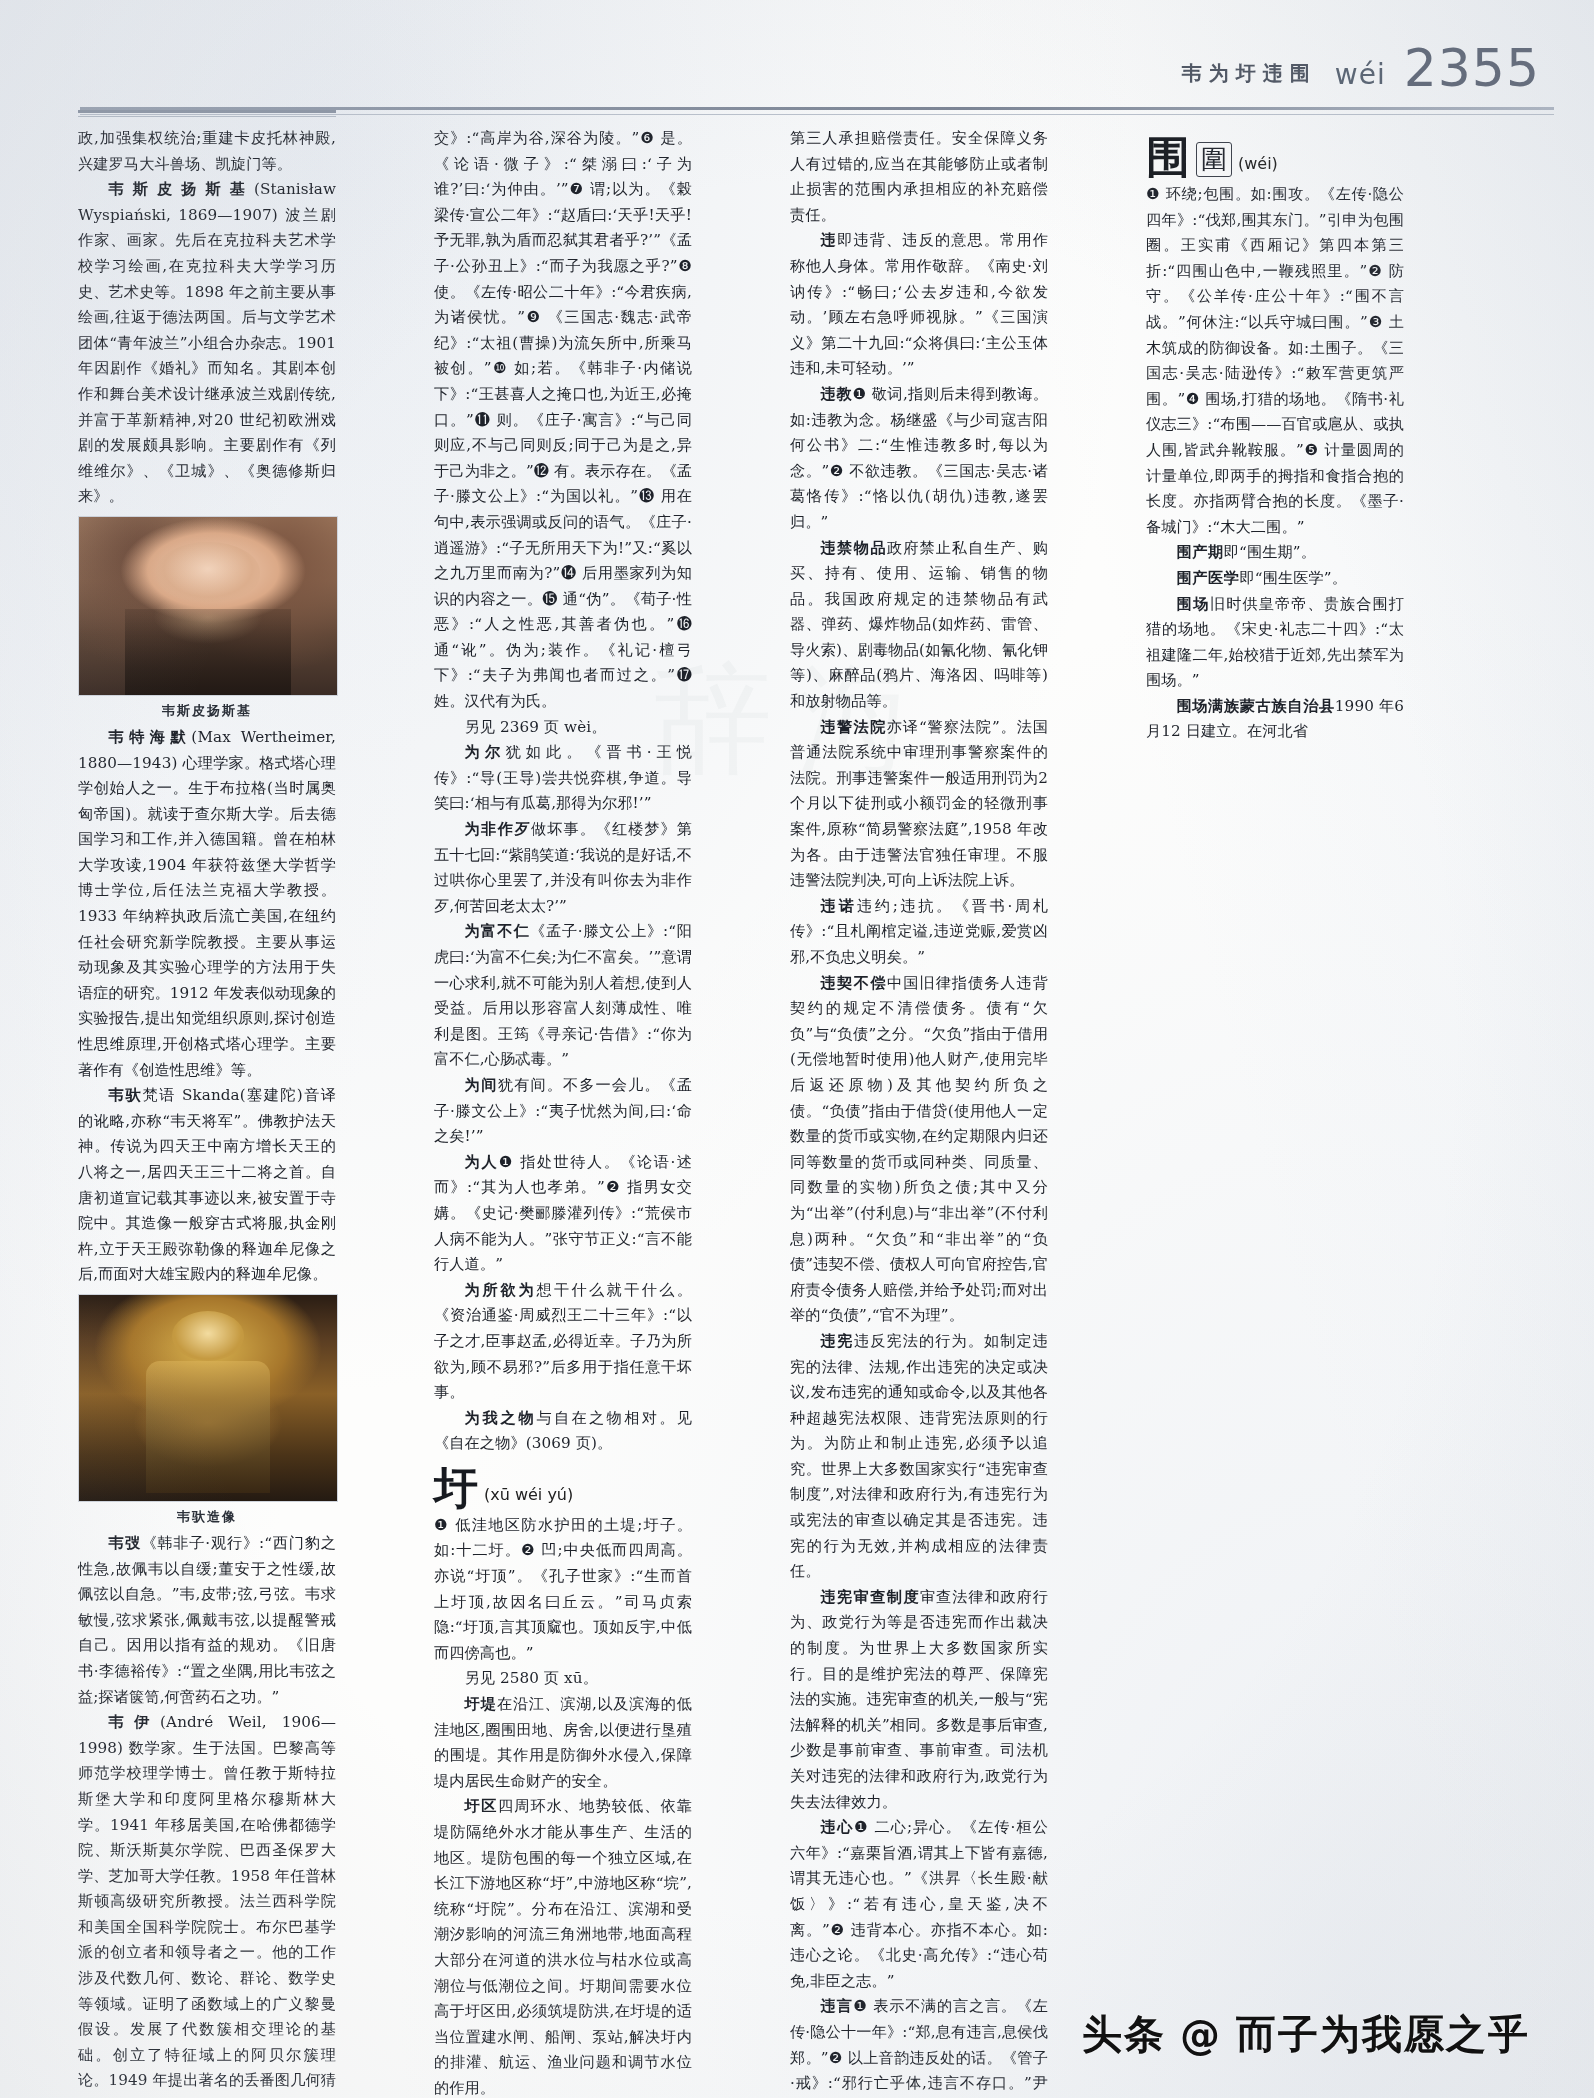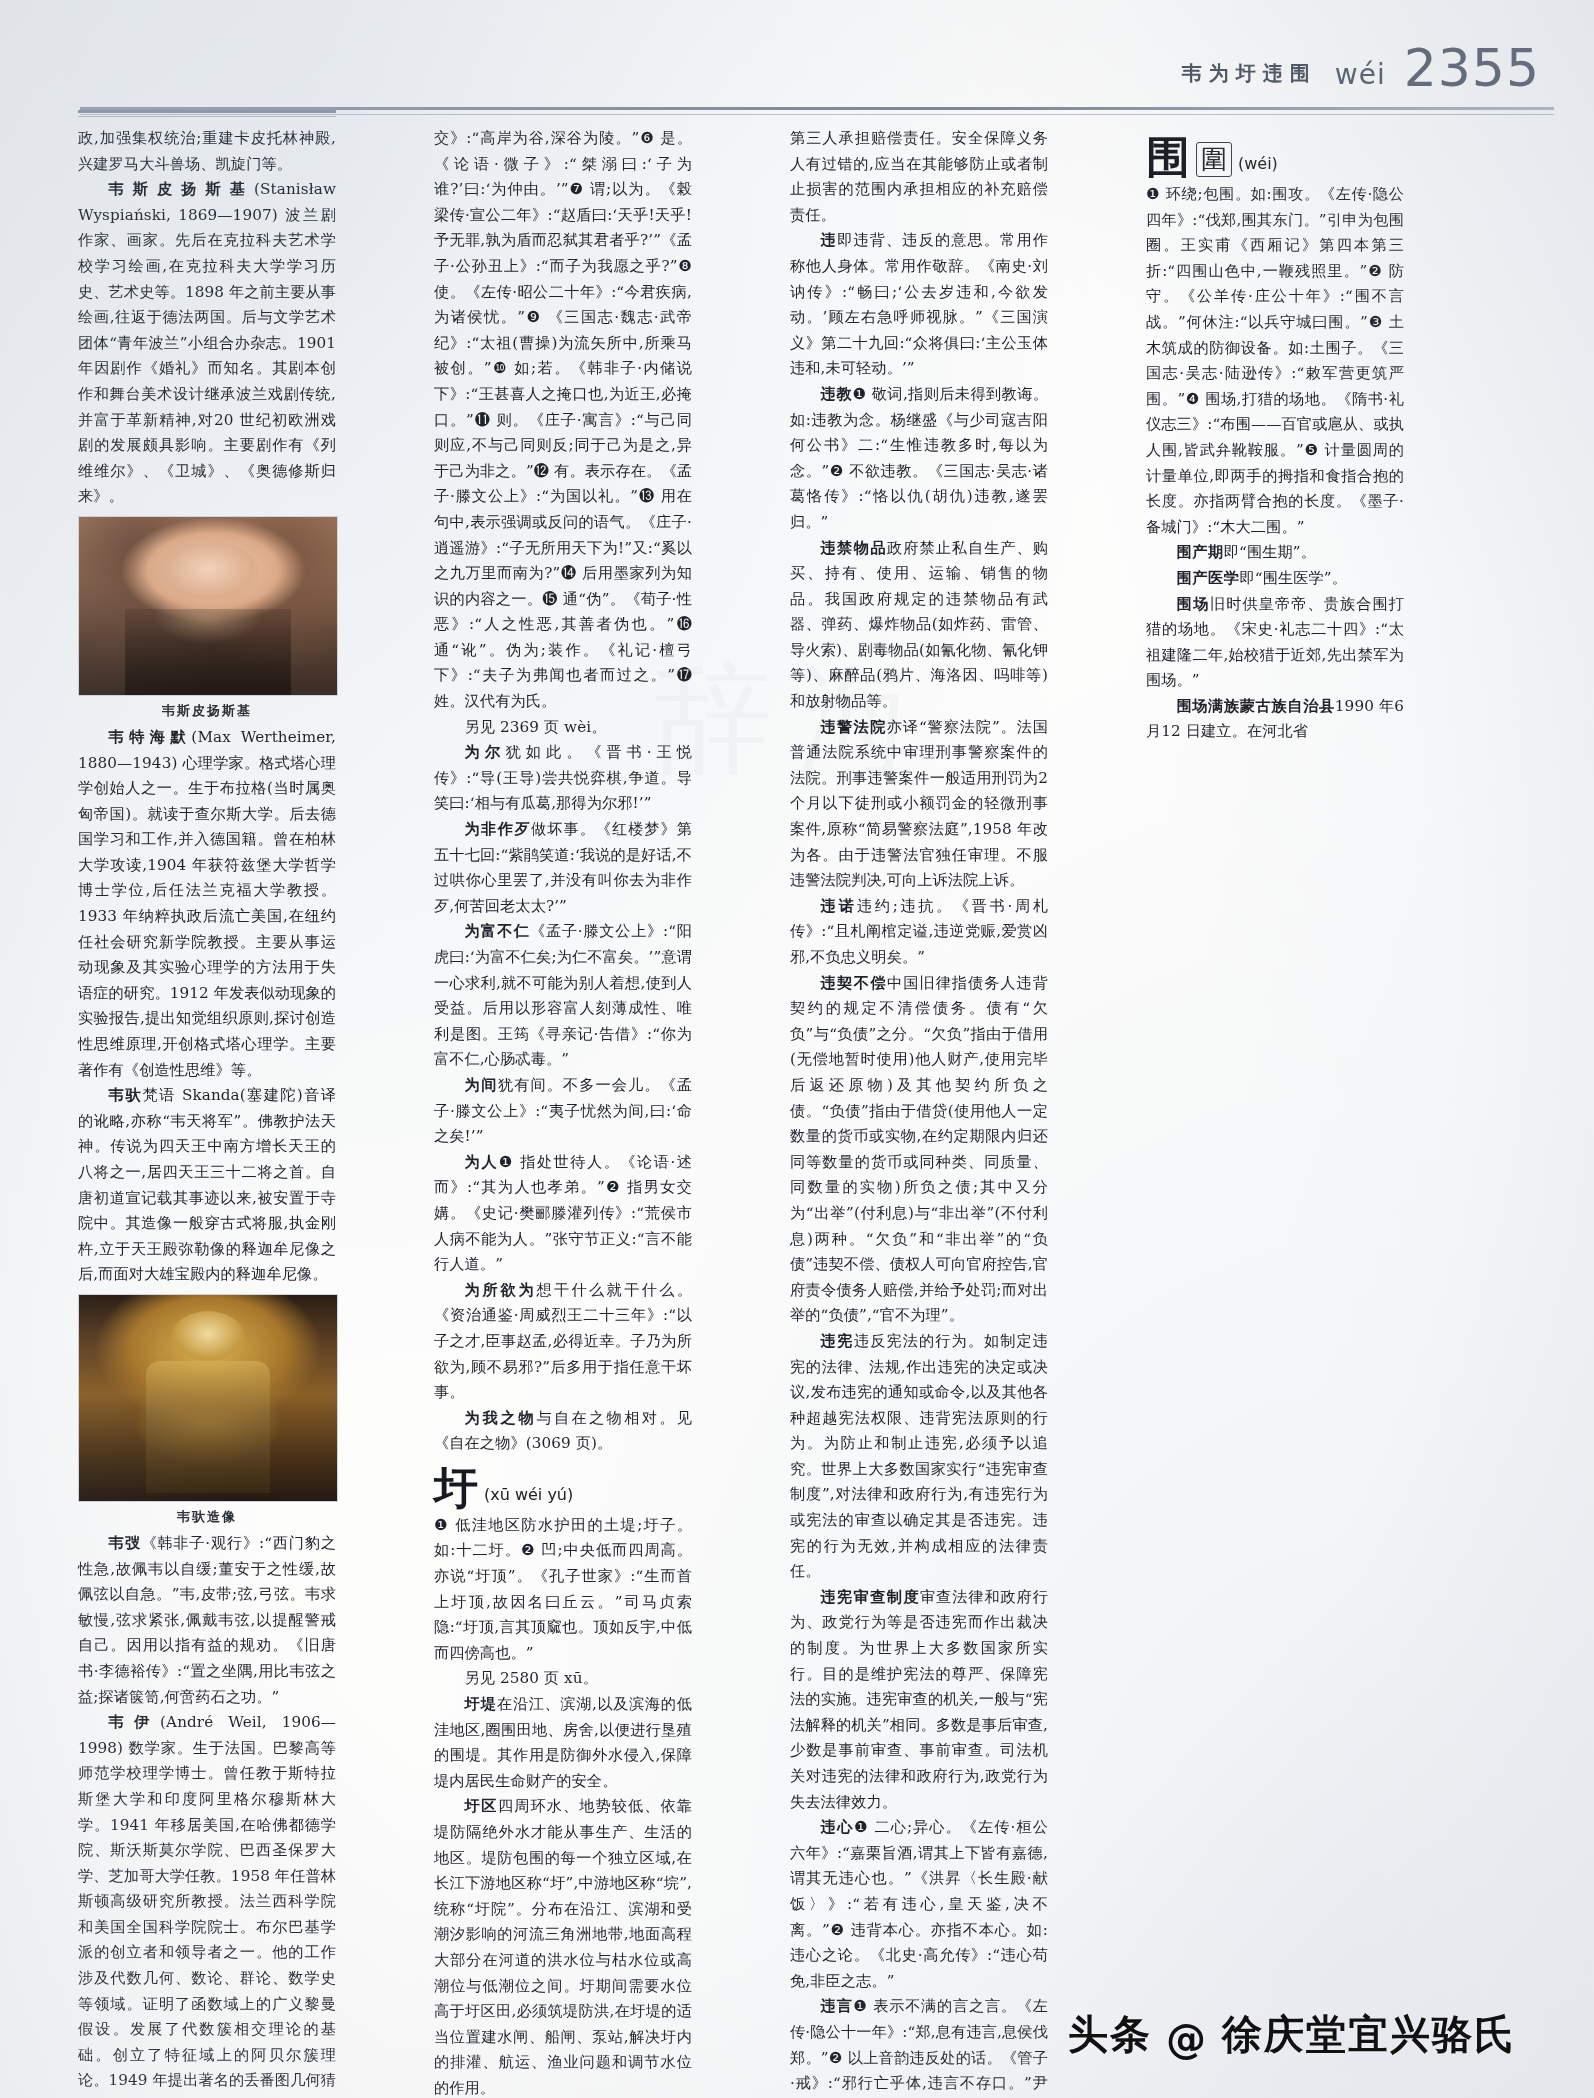--- a/index.html
+++ b/index.html
@@ -144,22 +144,22 @@
     background:radial-gradient(ellipse at 50% 45%,#f3dca0 0%,#c59a41 65%,rgba(160,120,50,0) 88%);
   }
   .fig2 .frame:after{
     content:"";position:absolute;left:26%;right:26%;top:32%;bottom:4%;
     background:linear-gradient(180deg,rgba(220,180,90,.55),rgba(60,42,20,.8));
     border-radius:14px 14px 0 0;
   }
 
   
   .wm{
-    position:absolute;right:78px;bottom:36px;
-    display:flex;align-items:flex-end;gap:14px;
+    position:absolute;right:64px;bottom:36px;
+    display:flex;align-items:center;gap:14px;
     font-family:"DejaVu Sans","Liberation Sans",sans-serif;
     font-size:40px;font-weight:bold;color:#111;letter-spacing:2px;
     text-shadow:0 0 2px rgba(255,255,255,.9);
   }
   .wm .at{font-size:40px;}
   
   .wm-ghost{
     position:absolute;left:0;right:0;top:640px;text-align:center;
     font-family:"DejaVu Sans","Liberation Sans",sans-serif;
     font-size:120px;color:rgba(120,130,145,.05);letter-spacing:24px;
@@ -267,14 +267,14 @@
     <p class="ind"><span class="hw">围场满族蒙古族自治县</span><span>1990 年6 月12 日建立。在河北省</span></p>
   </div>
 
 </div>
 
 <div class="vignette"></div>
 
 <div class="wm">
   <span>头条</span>
   <span class="at">@</span>
-  <span>徐庆堂宜兴骆氏</span>
+  <span>而子为我愿之乎</span>
 </div>
 
 </body></html>

